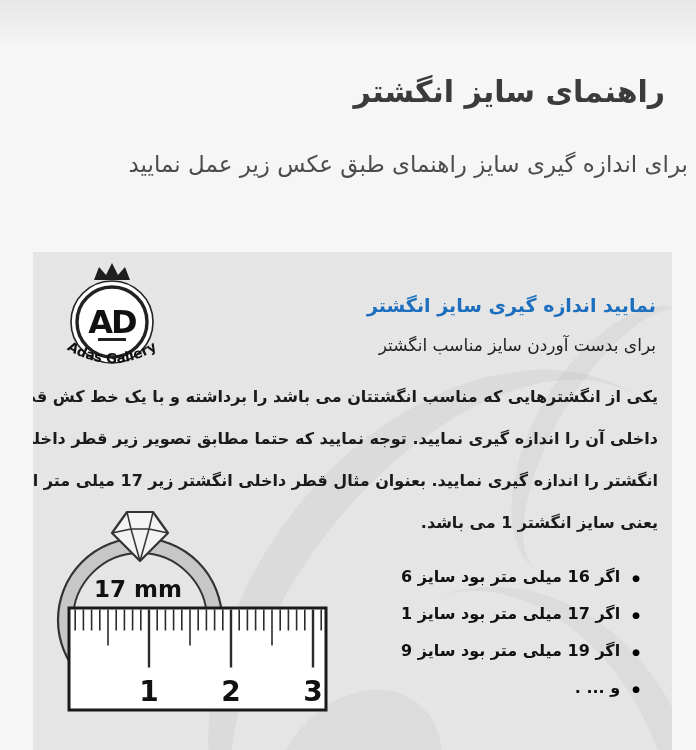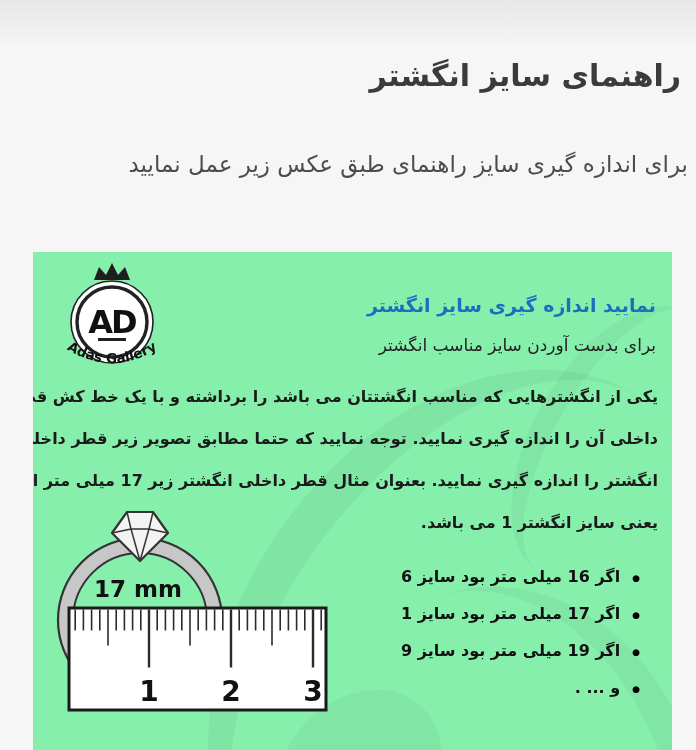--- a/index.html
+++ b/index.html
@@ -2,30 +2,30 @@
 <html lang="fa"><head>
 <meta charset="utf-8">
 <style>
   html,body{margin:0;padding:0;}
   body{
     width:696px;height:750px;position:relative;overflow:hidden;
     background:linear-gradient(180deg,#e7e7e7 0px,#f6f6f6 48px,#f6f6f6 100%);
     font-family:"DejaVu Sans",sans-serif;
   }
   .page-title{
-    position:absolute;top:56px;right:13px;margin:2px;
+    position:absolute;top:56px;right:13px;margin:18px;
     font-size:30px;font-weight:600;color:#3b3b3b;direction:rtl;white-space:nowrap;
   }
   .page-subtitle{
     position:absolute;top:151px;right:8px;
     font-size:23px;font-weight:400;color:#4c4c4c;direction:rtl;white-space:nowrap;
   }
   .card{
     position:absolute;left:33px;top:252px;width:639px;height:498px;
-    background:#86efac;overflow:hidden;
+    background:#e5e5e5;overflow:hidden;
   }
   
   .wm{position:absolute;pointer-events:none;}
   .wm1{left:210px;top:90px;width:400px;height:620px;border-radius:50%;
        border-left:40px solid rgba(0,0,0,0.045);transform:rotate(36deg);}
   .wm2{left:300px;top:330px;width:330px;height:420px;border-radius:50%;
        border-right:30px solid rgba(0,0,0,0.04);transform:rotate(-24deg);}
   .wm3{left:250px;top:430px;width:150px;height:190px;border-radius:50%;
        background:rgba(0,0,0,0.035);transform:rotate(40deg);}
   .wm4{left:500px;top:40px;width:140px;height:300px;border-radius:50%;

